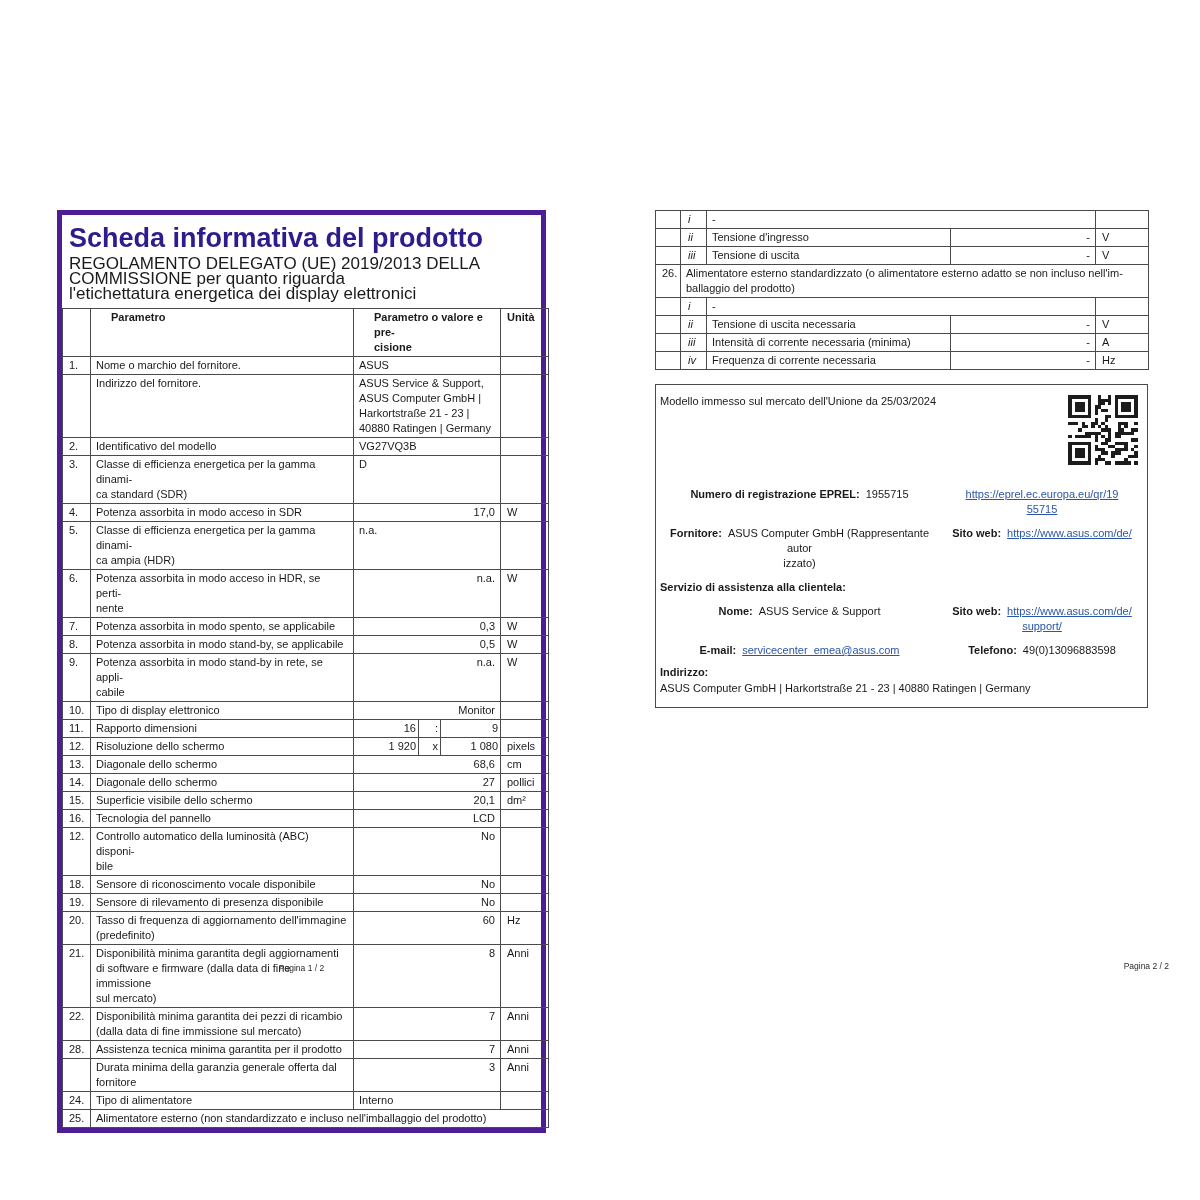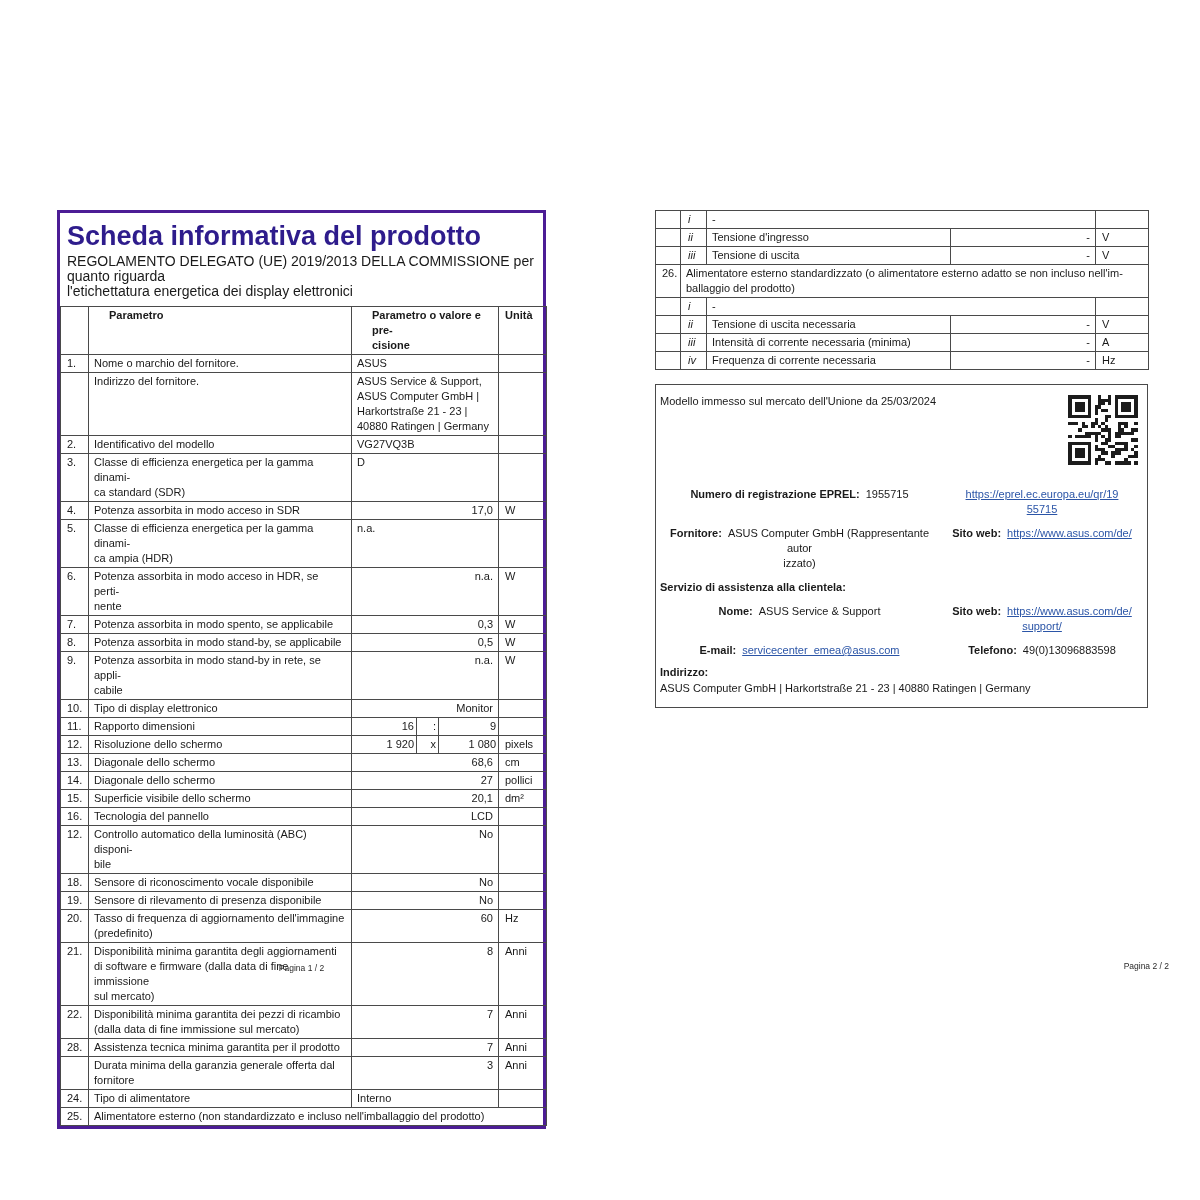--- a/index.html
+++ b/index.html
@@ -1,24 +1,24 @@
 <!DOCTYPE html>
 <html><head>
 <meta charset="utf-8">
 <style>
   html,body{margin:0;padding:0;background:#ffffff;}
   body{width:1200px;height:1200px;font-family:"Liberation Sans",sans-serif;color:#1a1a1a;}
   .canvas{position:relative;width:1200px;height:1200px;background:#ffffff;overflow:hidden;}
 
   
   .p1{position:absolute;left:57px;top:210px;width:489px;}
-  .pagebox{border:3px solid #4c1d95;background:#fff;}
+  .pagebox{border:5px solid #4c1d95;background:#fff;}
   .titleblock{padding:8px 8px 0 7px;}
   h1{margin:0 0 3px 0;font-size:27px;line-height:30px;font-weight:bold;color:#2e1c8c;}
-  .subtitle{margin:2px 0 7px 0;font-size:14px;line-height:15px;white-space:pre-line;color:#1a1a1a;}
+  .subtitle{margin:2px 0 7px 0;font-size:17px;line-height:15px;white-space:pre-line;color:#1a1a1a;}
 
   table{border-collapse:collapse;width:100%;table-layout:fixed;font-size:11px;}
   td{border:1px solid #4a4a4a;padding:1px 5px;vertical-align:top;line-height:15px;white-space:pre-line;overflow:hidden;}
   .b{font-weight:bold;padding-left:20px;}
   .num{padding-left:6px;padding-right:2px;}
   .vr{text-align:right;}
   .vl{text-align:left;}
   .c{text-align:right;padding-left:2px;padding-right:2px;margin-top:11px;}
   .unit{padding-left:6px;}
   .roman{font-style:italic;padding-left:7px;}

